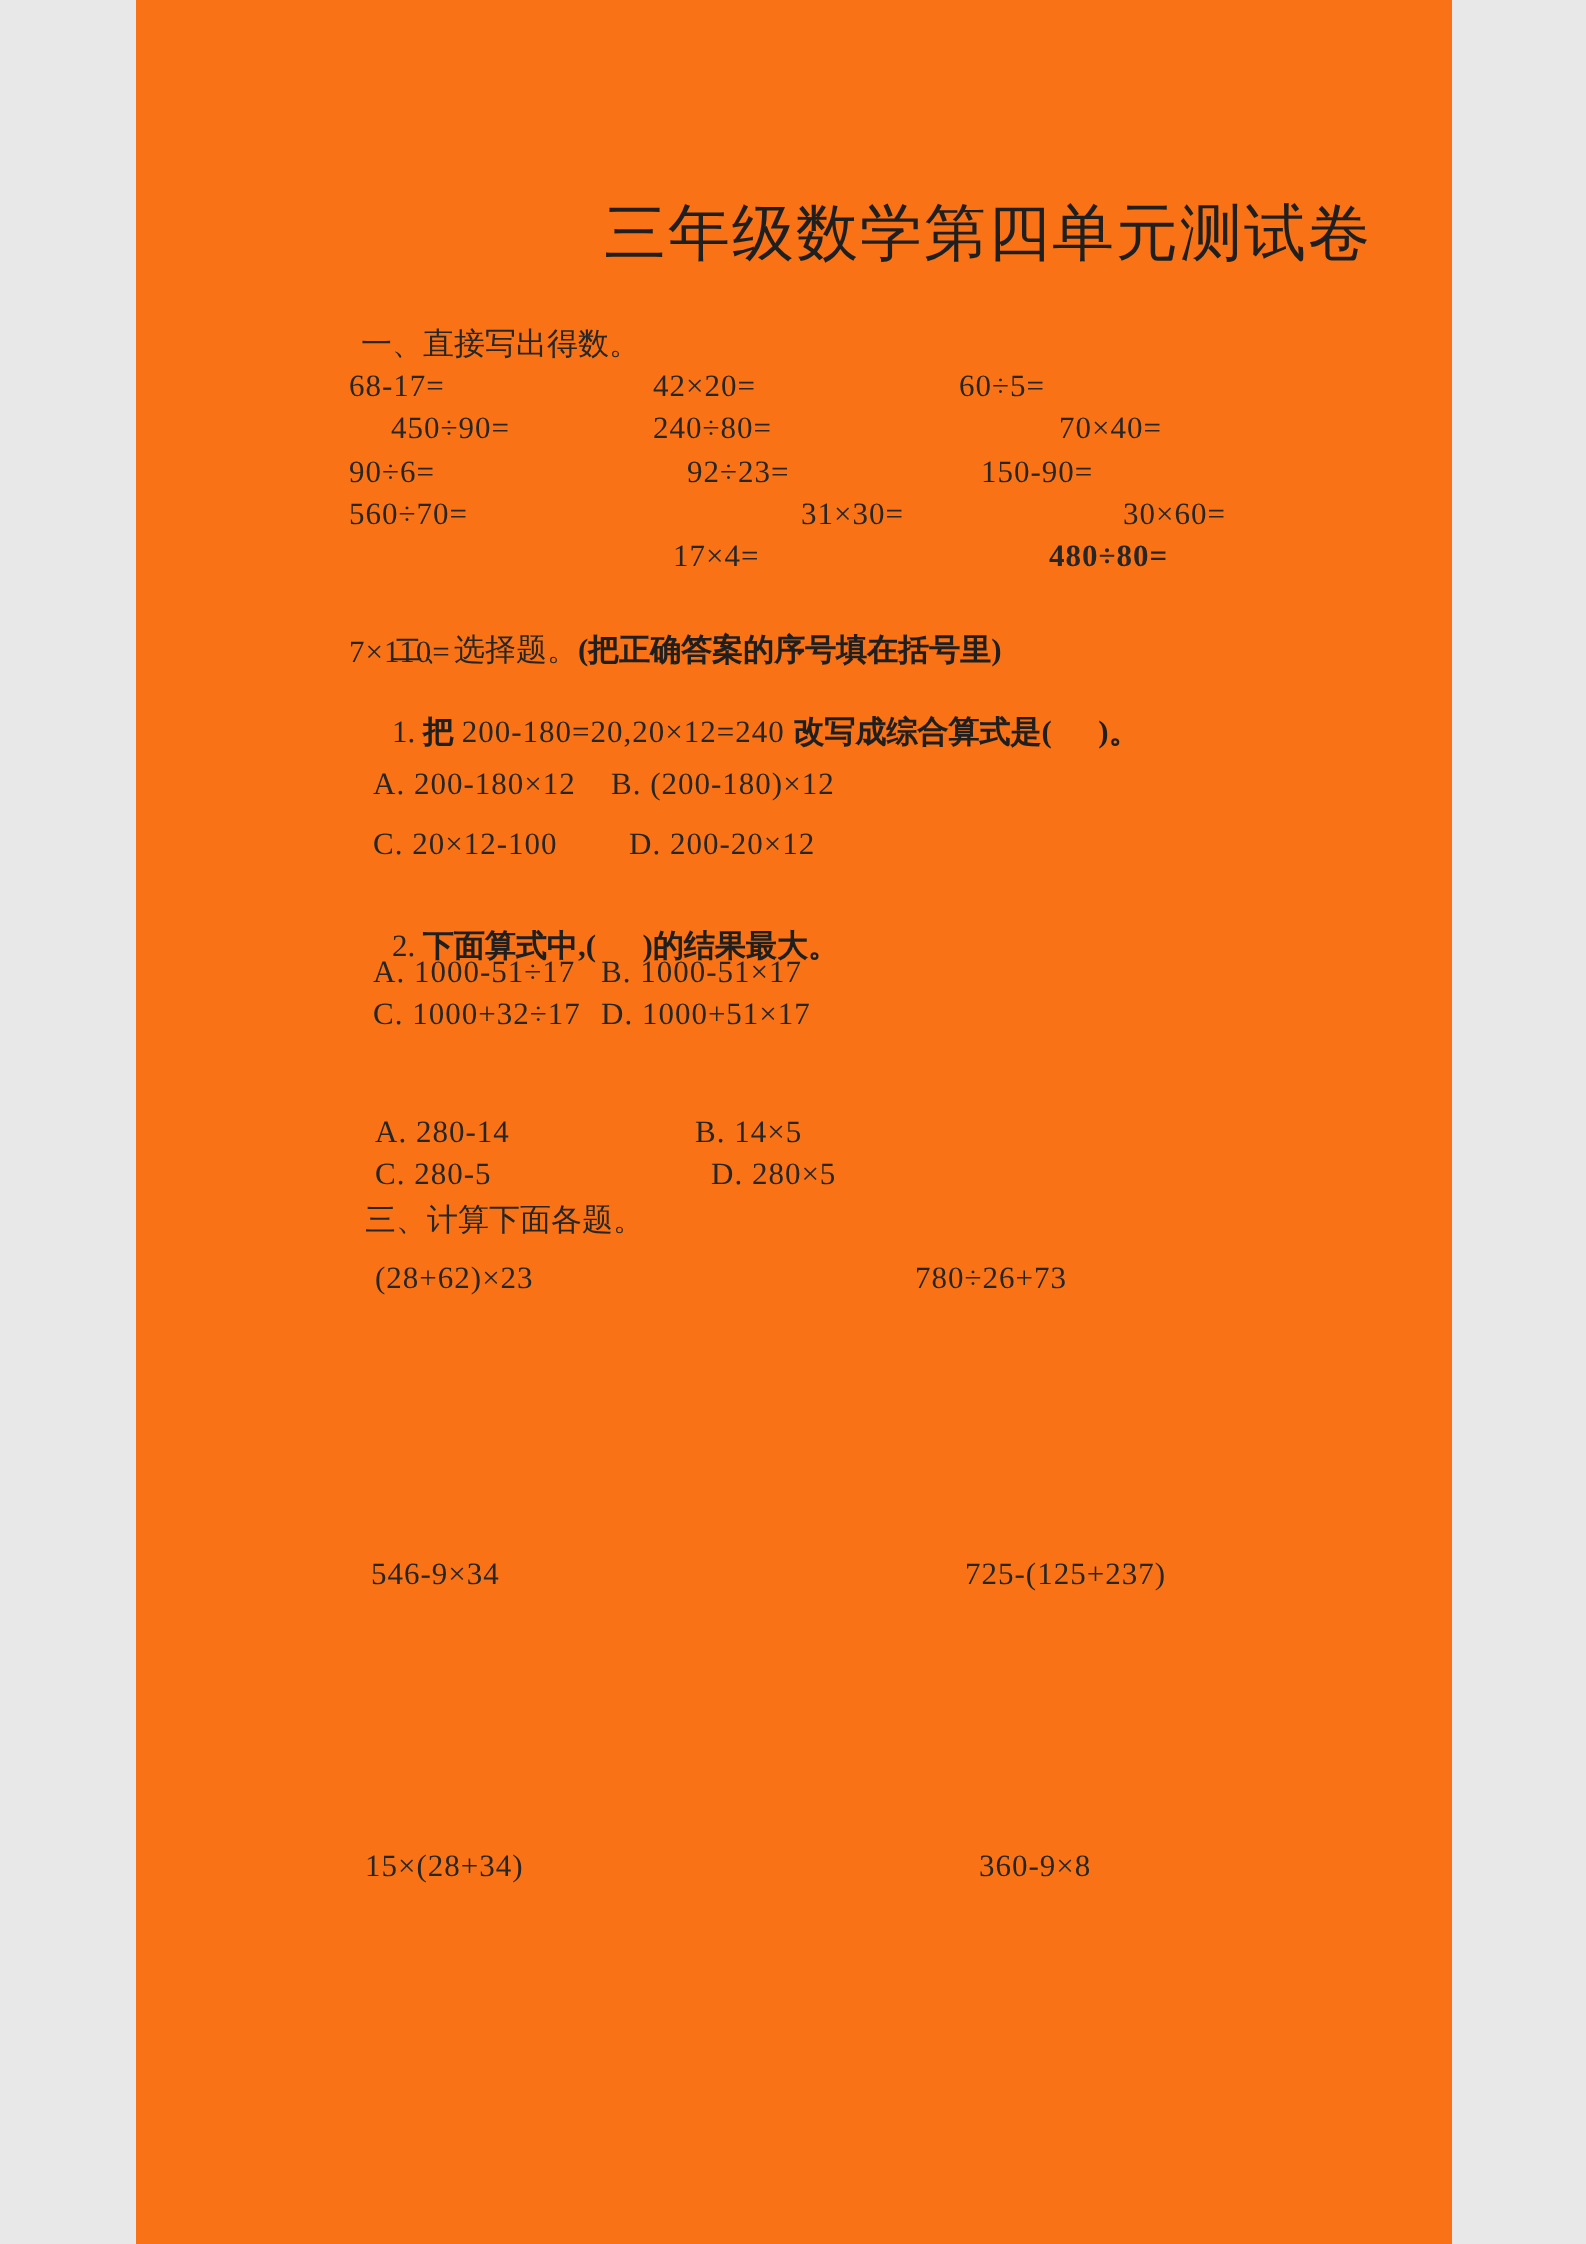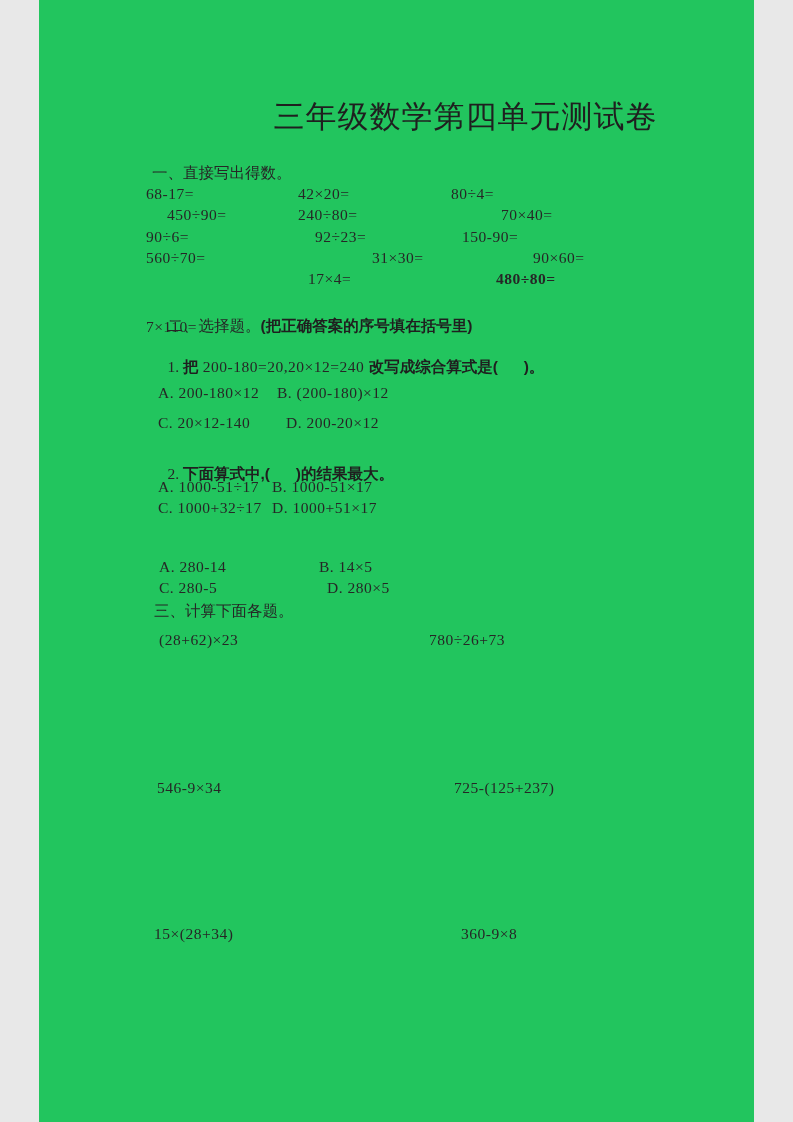--- a/index.html
+++ b/index.html
@@ -1,34 +1,34 @@
 <!DOCTYPE html>
 <html><head>
 <meta charset="utf-8">
 <style>
   html,body{margin:0;padding:0;background:#e8e8e8;}
   .page{
     position:relative;
-    width:715px;height:1122px;
-    background:#22c55e;
+    width:658px;height:1122px;
+    background:#f97316;
     margin:0 auto;
     overflow:hidden;
     font-family:"Liberation Serif","DejaVu Serif",serif;
     color:#262626;
   }
   .t{
     position:absolute;
     font-size:15.5px;
     line-height:20px;
     white-space:pre;
     font-family:"Liberation Serif","DejaVu Serif",serif;
     color:#262626;
   }
   .heiti{
-    font-family:Liberation Sans, sans-serif;
+    font-family:Liberation Serif, serif;
     font-weight:700;
     font-size:15.5px;
     color:#1f1f1f;
   }
   .num{letter-spacing:0.5px;}
   .doc-title{
     position:absolute;
     left:60px;top:96px;width:733px;
     text-align:center;
     font-size:31px;
@@ -42,48 +42,48 @@
 <body>
 
 <div class="page">
 
   <div class="doc-title">三年级数学第四单元测试卷</div>
 
   <div class="t" style="left:113px;top:163px;">一、直接写出得数。</div>
 
   <span class="t num" style="left:107px;top:184px;">68-17=</span>
   <span class="t num" style="left:259px;top:184px;">42×20=</span>
-  <span class="t num" style="left:412px;top:184px;">80÷4=</span>
+  <span class="t num" style="left:412px;top:184px;">60÷5=</span>
 
   <span class="t num" style="left:128px;top:205px;">450÷90=</span>
   <span class="t num" style="left:259px;top:205px;">240÷80=</span>
   <span class="t num" style="left:462px;top:205px;">70×40=</span>
 
   <span class="t num" style="left:107px;top:227px;">90÷6=</span>
   <span class="t num" style="left:276px;top:227px;">92÷23=</span>
   <span class="t num" style="left:423px;top:227px;">150-90=</span>
 
   <span class="t num" style="left:107px;top:248px;">560÷70=</span>
   <span class="t num" style="left:333px;top:248px;">31×30=</span>
-  <span class="t num" style="left:494px;top:248px;">90×60=</span>
+  <span class="t num" style="left:494px;top:248px;">30×60=</span>
 
   <span class="t num" style="left:107px;top:269px;margin-top:48px;">7×110=</span>
   <span class="t num" style="left:269px;top:269px;">17×4=</span>
   <span class="t num" style="left:457px;top:269px;font-weight:bold;">480÷80=</span>
 
   <div class="t" style="left:113px;top:296px;">
     <span>二、选择题。</span><span class="heiti">(把正确答案的序号填在括号里)</span>
   </div>
 
   <div class="t" style="left:113px;top:337px;">
     <span>1. </span><span class="heiti">把 </span><span class="num">200-180=20,20×12=240 </span><span class="heiti">改写成综合算式是(      )。</span>
   </div>
   <span class="t num" style="left:119px;top:383px;">A. 200-180×12</span>
   <span class="t num" style="left:238px;top:383px;">B. (200-180)×12</span>
-  <span class="t num" style="left:119px;top:413px;">C. 20×12-140</span>
+  <span class="t num" style="left:119px;top:413px;">C. 20×12-100</span>
   <span class="t num" style="left:247px;top:413px;">D. 200-20×12</span>
 
   <div class="t" style="left:113px;top:444px;">
     <span>2. </span><span class="heiti">下面算式中,(      )的结果最大。</span>
   </div>
   <span class="t num" style="left:119px;top:477px;">A. 1000-51÷17</span>
   <span class="t num" style="left:233px;top:477px;">B. 1000-51×17</span>
   <span class="t num" style="left:119px;top:498px;">C. 1000+32÷17</span>
   <span class="t num" style="left:233px;top:498px;">D. 1000+51×17</span>
 

